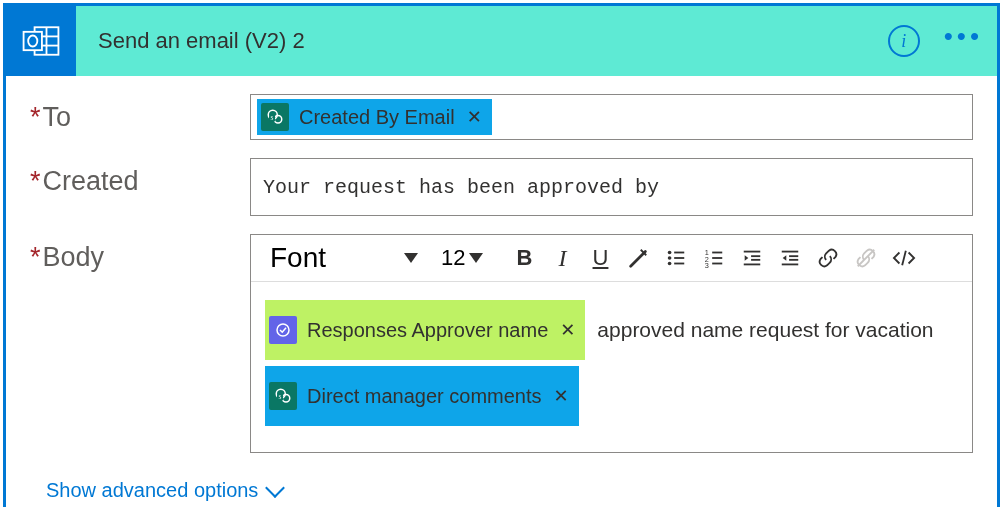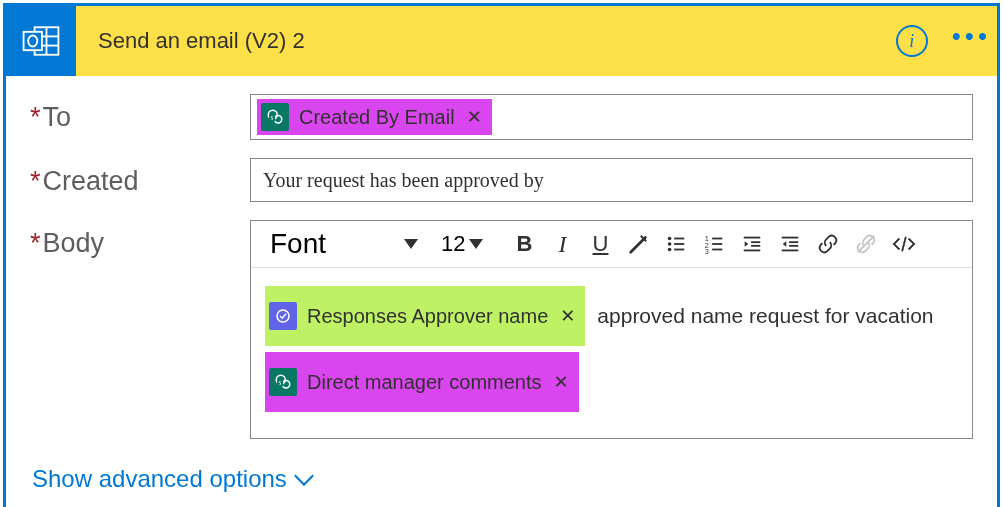--- a/index.html
+++ b/index.html
@@ -10,25 +10,25 @@
     height: 507px;
     overflow: hidden;
   }
   .card {
     width: 997px;
     margin: 3px;
     border: 3px solid #0078d4;
     background: #fff;
   }
   .card-header {
-    background: #fde047;
+    background: #5eead4;
     height: 70px;
     display: flex;
     align-items: center;
-    padding-right: 0;
+    padding-right: 8px;
   }
   .app-icon-box {
     width: 70px;
     height: 70px;
     background: #0078d4;
     display: flex;
     align-items: center;
     justify-content: center;
     flex-shrink: 0;
   }
@@ -84,35 +84,35 @@
     min-height: 44px;
     display: flex;
     align-items: center;
     padding: 4px 6px;
     gap: 6px;
     flex-wrap: wrap;
   }
   .text-input {
     flex: 1;
     border: 1px solid #8a8886;
-    height: 44px;
+    height: 58px;
     font-size: 20px;
     padding: 0 12px;
     color: #323130;
     outline: none;
-    font-family: Liberation Serif, serif;
+    font-family: Liberation Mono, monospace;
   }
   .token {
     display: inline-flex;
     align-items: center;
     padding: 4px 8px 4px 4px;
     gap: 10px;
     font-size: 20px;
   }
-  .token.sp { background: #d946ef; color: #323130; }
+  .token.sp { background: #0ea5e9; color: #323130; }
   .token.appr { background: #bef264; color: #323130; }
   .tok-icon {
     width: 28px; height: 28px;
     display: flex;
     align-items: center;
     justify-content: center;
     flex-shrink: 0;
     color: #fff;
     border-radius: 2px;
   }
@@ -188,23 +188,23 @@
     align-items: center;
     flex-wrap: wrap;
     gap: 12px;
     margin-bottom: 6px;
   }
   .adv-link {
     display: inline-flex;
     align-items: center;
     gap: 10px;
     color: #0078d4;
-    font-size: 24px;
-    cursor: pointer;
-    margin: 8px 0 14px 2px;
+    font-size: 20px;
+    cursor: pointer;
+    margin: 8px 0 14px 16px;
   }
   .chev-down {
     width: 14px; height: 14px;
     border-right: 2px solid #0078d4;
     border-bottom: 2px solid #0078d4;
     transform: rotate(45deg);
     margin-bottom: 6px;
   }
   
   svg { display: block; }

